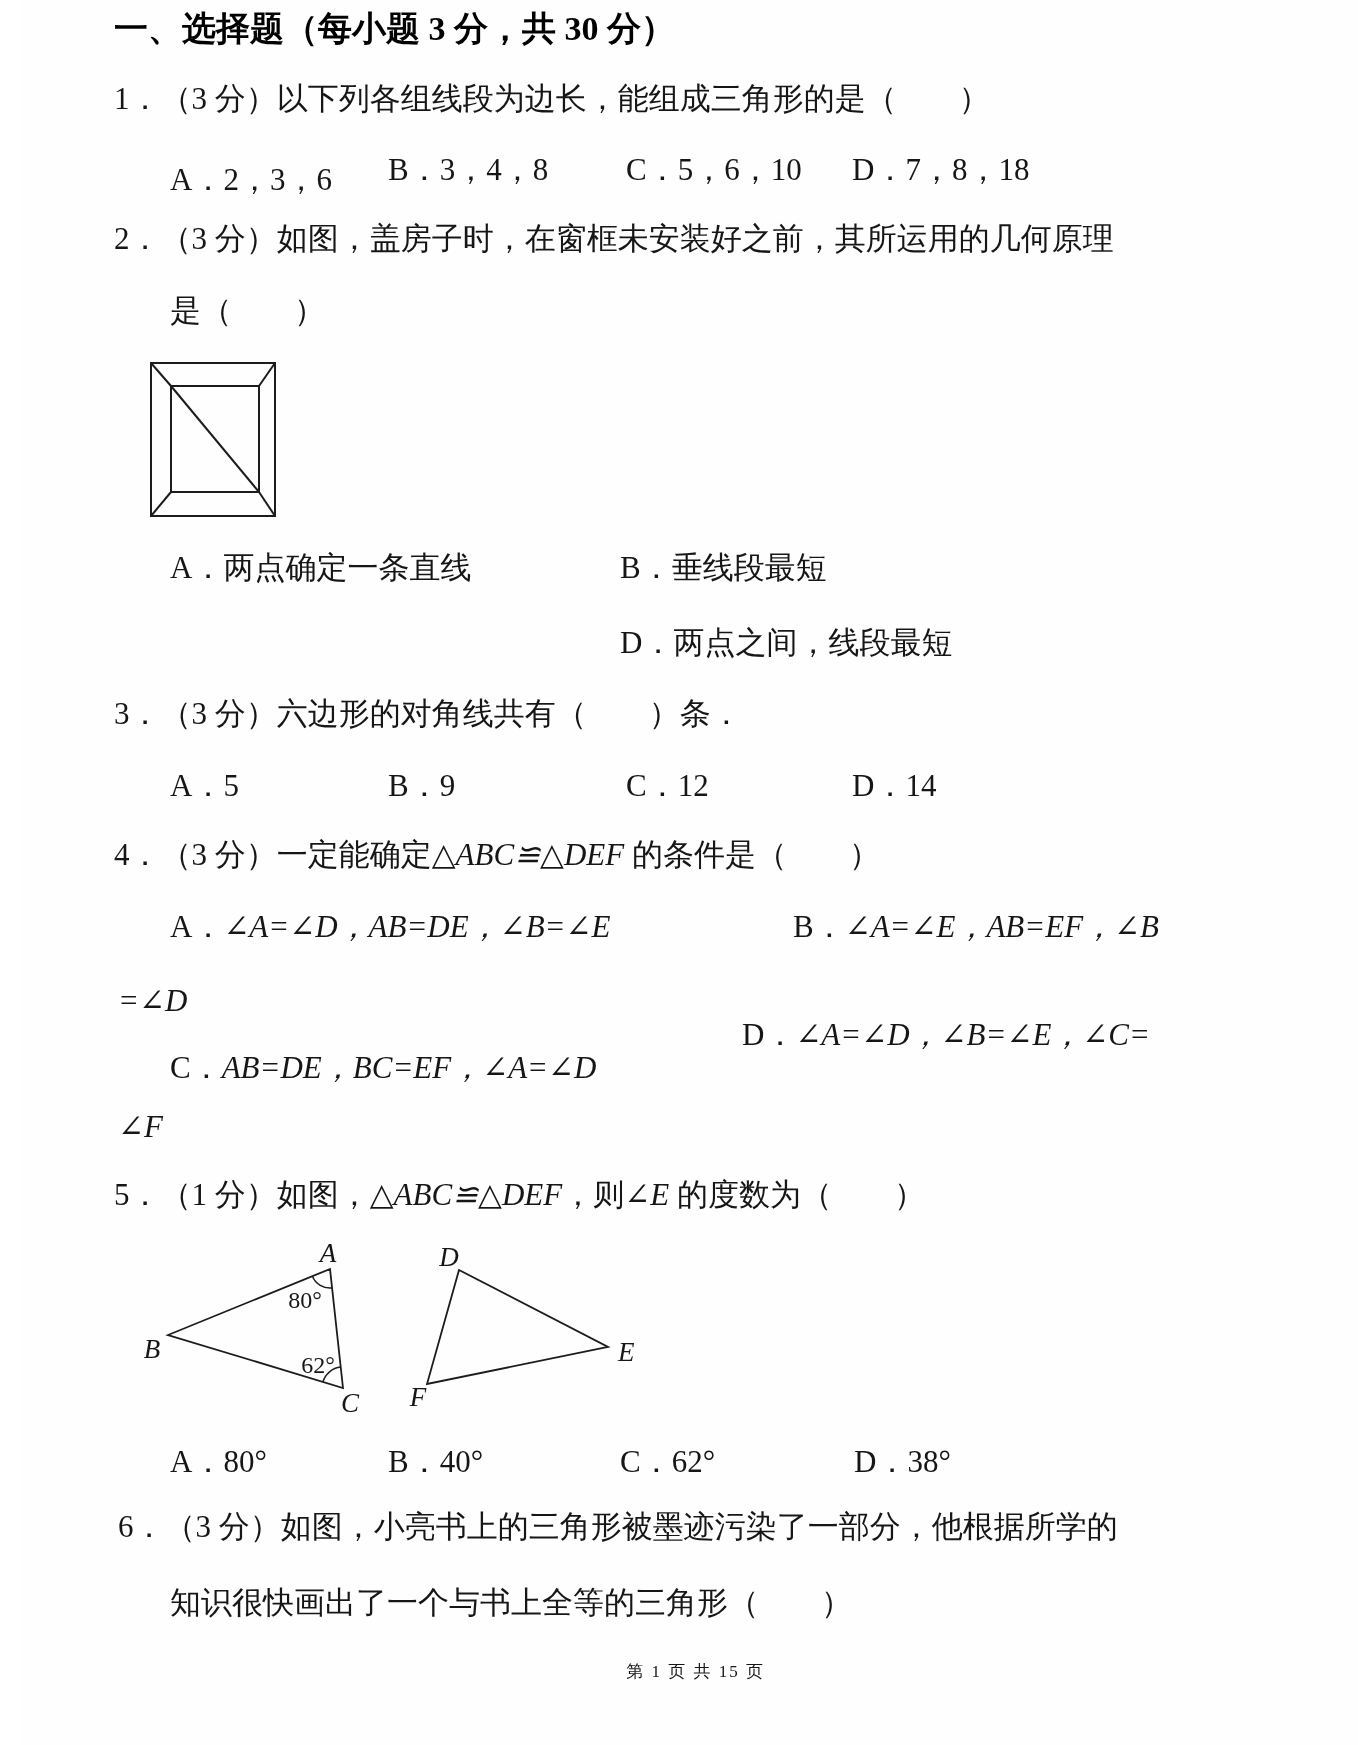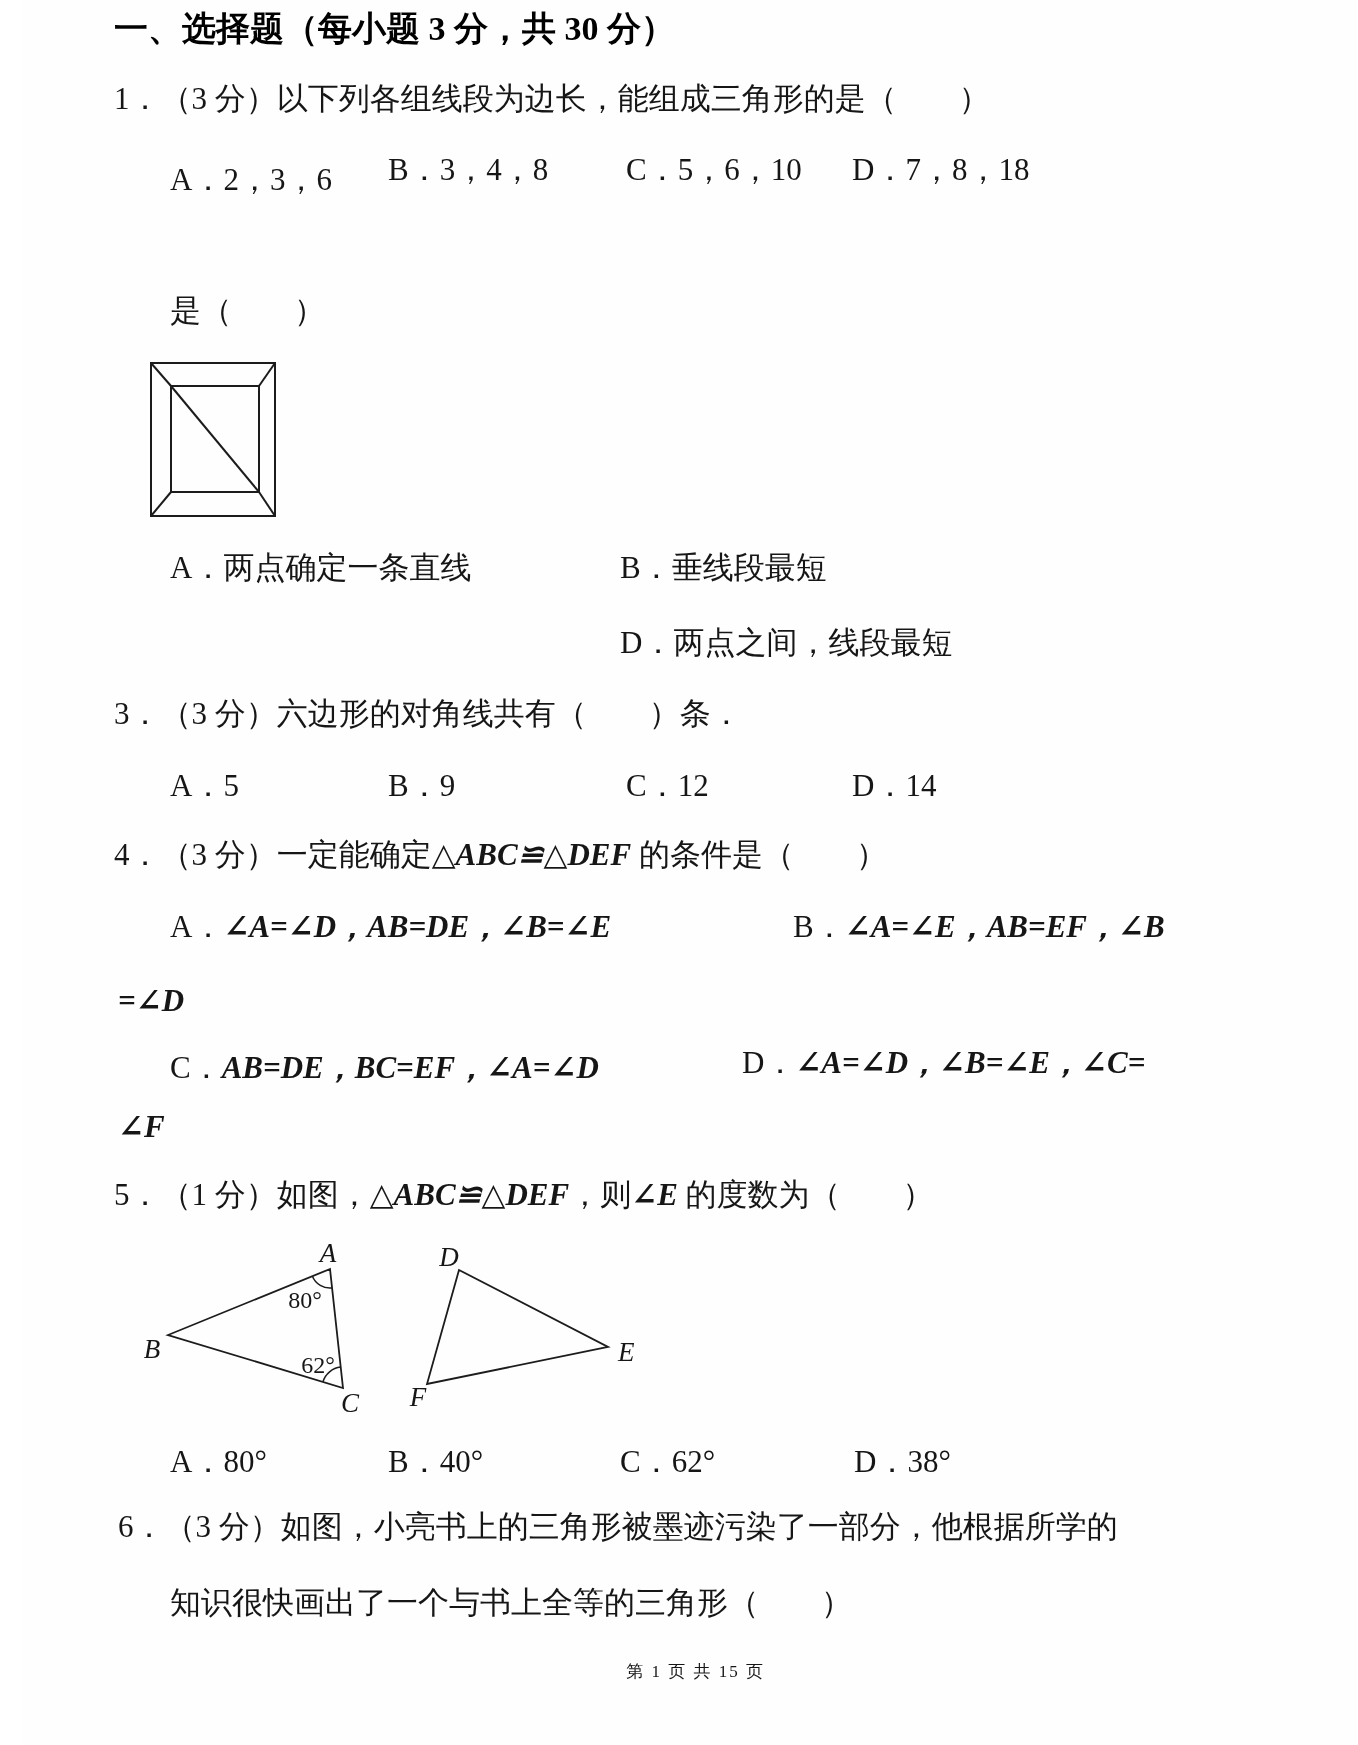--- a/index.html
+++ b/index.html
@@ -19,21 +19,20 @@
     font-size:31px;
     line-height:1.12;
   }
   .title{
     font-size:34px;
     font-weight:bold;
     color:#000;
   }
   .math{
     font-style:italic;
-    font-weight:bold;
   }
   .footer{
     position:absolute;
     left:0;
     right:11px;
     text-align:center;
     font-size:17px;
     letter-spacing:2px;
   }
   svg{position:absolute;overflow:visible;}
@@ -50,20 +49,21 @@
 <div class="page">
 
   <div class="ln title" style="left:92px;top:10px">一、选择题（每小题 3 分，共 30 分）</div>
 
   <div class="ln" style="left:92px;top:82px">1．（3 分）以下列各组线段为边长，能组成三角形的是（　　）</div>
   <div class="ln" style="left:148px;top:163px">A．2，3，6</div>
   <div class="ln" style="left:366px;top:153px">B．3，4，8</div>
   <div class="ln" style="left:604px;top:153px">C．5，6，10</div>
   <div class="ln" style="left:830px;top:153px">D．7，8，18</div>
 
+  <div class="ln" style="left:92px;top:222px">2．（3 分）如图，盖房子时，在窗框未安装好之前，其所运用的几何原理</div>
   <div class="ln" style="left:148px;top:294px">是（　　）</div>
 
   <svg style="left:124px;top:358px" width="135" height="165" viewBox="0 0 135 165">
     <rect class="stroke" x="5" y="5" width="124" height="153"></rect>
     <rect class="stroke" x="25" y="28" width="88" height="106"></rect>
     <line class="stroke" x1="5" y1="5" x2="25" y2="28"></line>
     <line class="stroke" x1="129" y1="5" x2="113" y2="28"></line>
     <line class="stroke" x1="5" y1="158" x2="25" y2="134"></line>
     <line class="stroke" x1="129" y1="158" x2="113" y2="134"></line>
     <line class="stroke" x1="25" y1="28" x2="113" y2="134"></line>
@@ -79,21 +79,21 @@
   <div class="ln" style="left:604px;top:769px">C．12</div>
   <div class="ln" style="left:830px;top:769px">D．14</div>
 
   <div class="ln" style="left:92px;top:838px"><span>4．（3 分）一定能确定</span><span class="math">△ABC≌△DEF</span><span> 的条件是（　　）</span></div>
 
   <div class="ln" style="left:148px;top:910px"><span>A．</span><span class="math">∠A=∠D，AB=DE，∠B=∠E</span></div>
   <div class="ln" style="left:771px;top:910px"><span>B．</span><span class="math">∠A=∠E，AB=EF，∠B</span></div>
   <div class="ln math" style="left:96px;top:984px">=∠D</div>
 
   <div class="ln" style="left:148px;top:1051px"><span>C．</span><span class="math">AB=DE，BC=EF，∠A=∠D</span></div>
-  <div class="ln" style="left:720px;top:1046px"><span>D．</span><span class="math">∠A=∠D，∠B=∠E，∠C=</span></div>
+  <div class="ln" style="left:720px;top:1018px"><span>D．</span><span class="math">∠A=∠D，∠B=∠E，∠C=</span></div>
   <div class="ln math" style="left:96px;top:1110px">∠F</div>
 
   <div class="ln" style="left:92px;top:1178px"><span>5．（1 分）如图，</span><span class="math">△ABC≌△DEF</span><span>，则</span><span class="math">∠E</span><span> 的度数为（　　）</span></div>
 
   <svg style="left:100px;top:1240px" width="540" height="180" viewBox="0 0 540 180">
     <polygon class="tstroke" points="208,29 46,95 221,148"></polygon>
     <polygon class="tstroke" points="337,30 486,107 305,144"></polygon>
     <path class="arc" d="M190.4 36.2 A19 19 0 0 0 210.1 47.9"></path>
     <path class="arc" d="M200.9 141.9 A21 21 0 0 1 218.7 127.1"></path>
     <text class="vlabel" x="206" y="22" text-anchor="middle">A</text>

